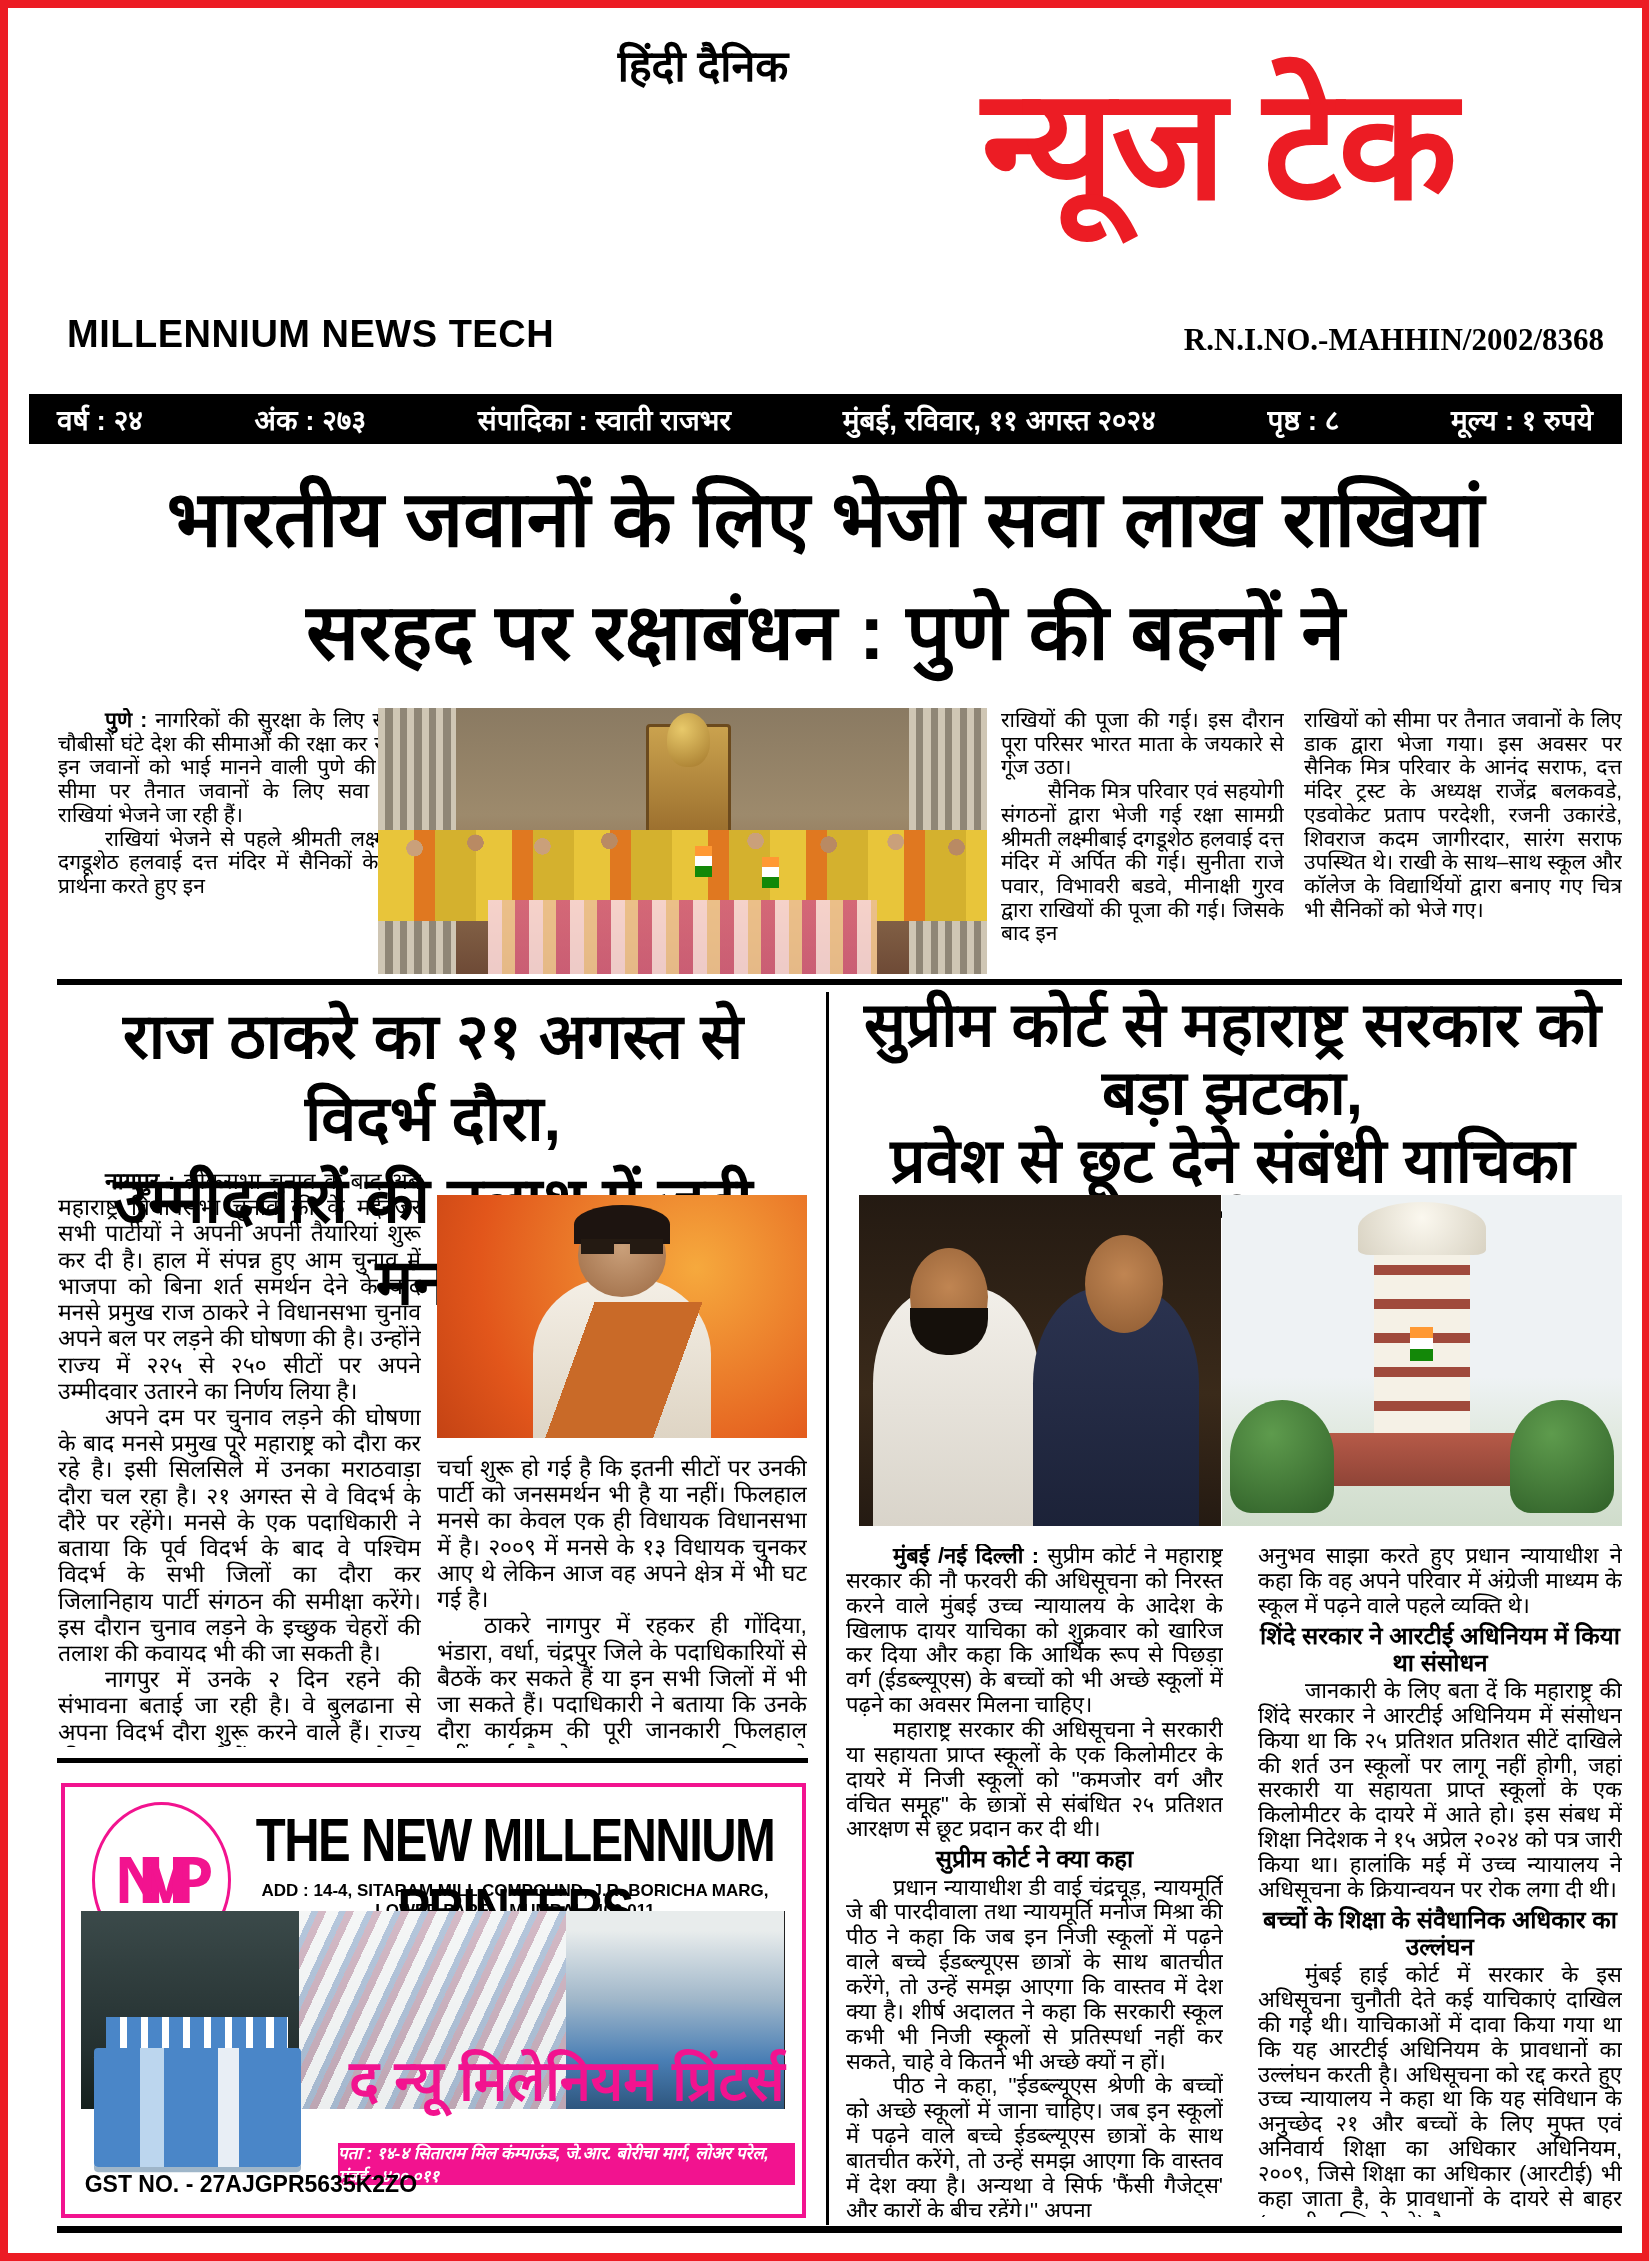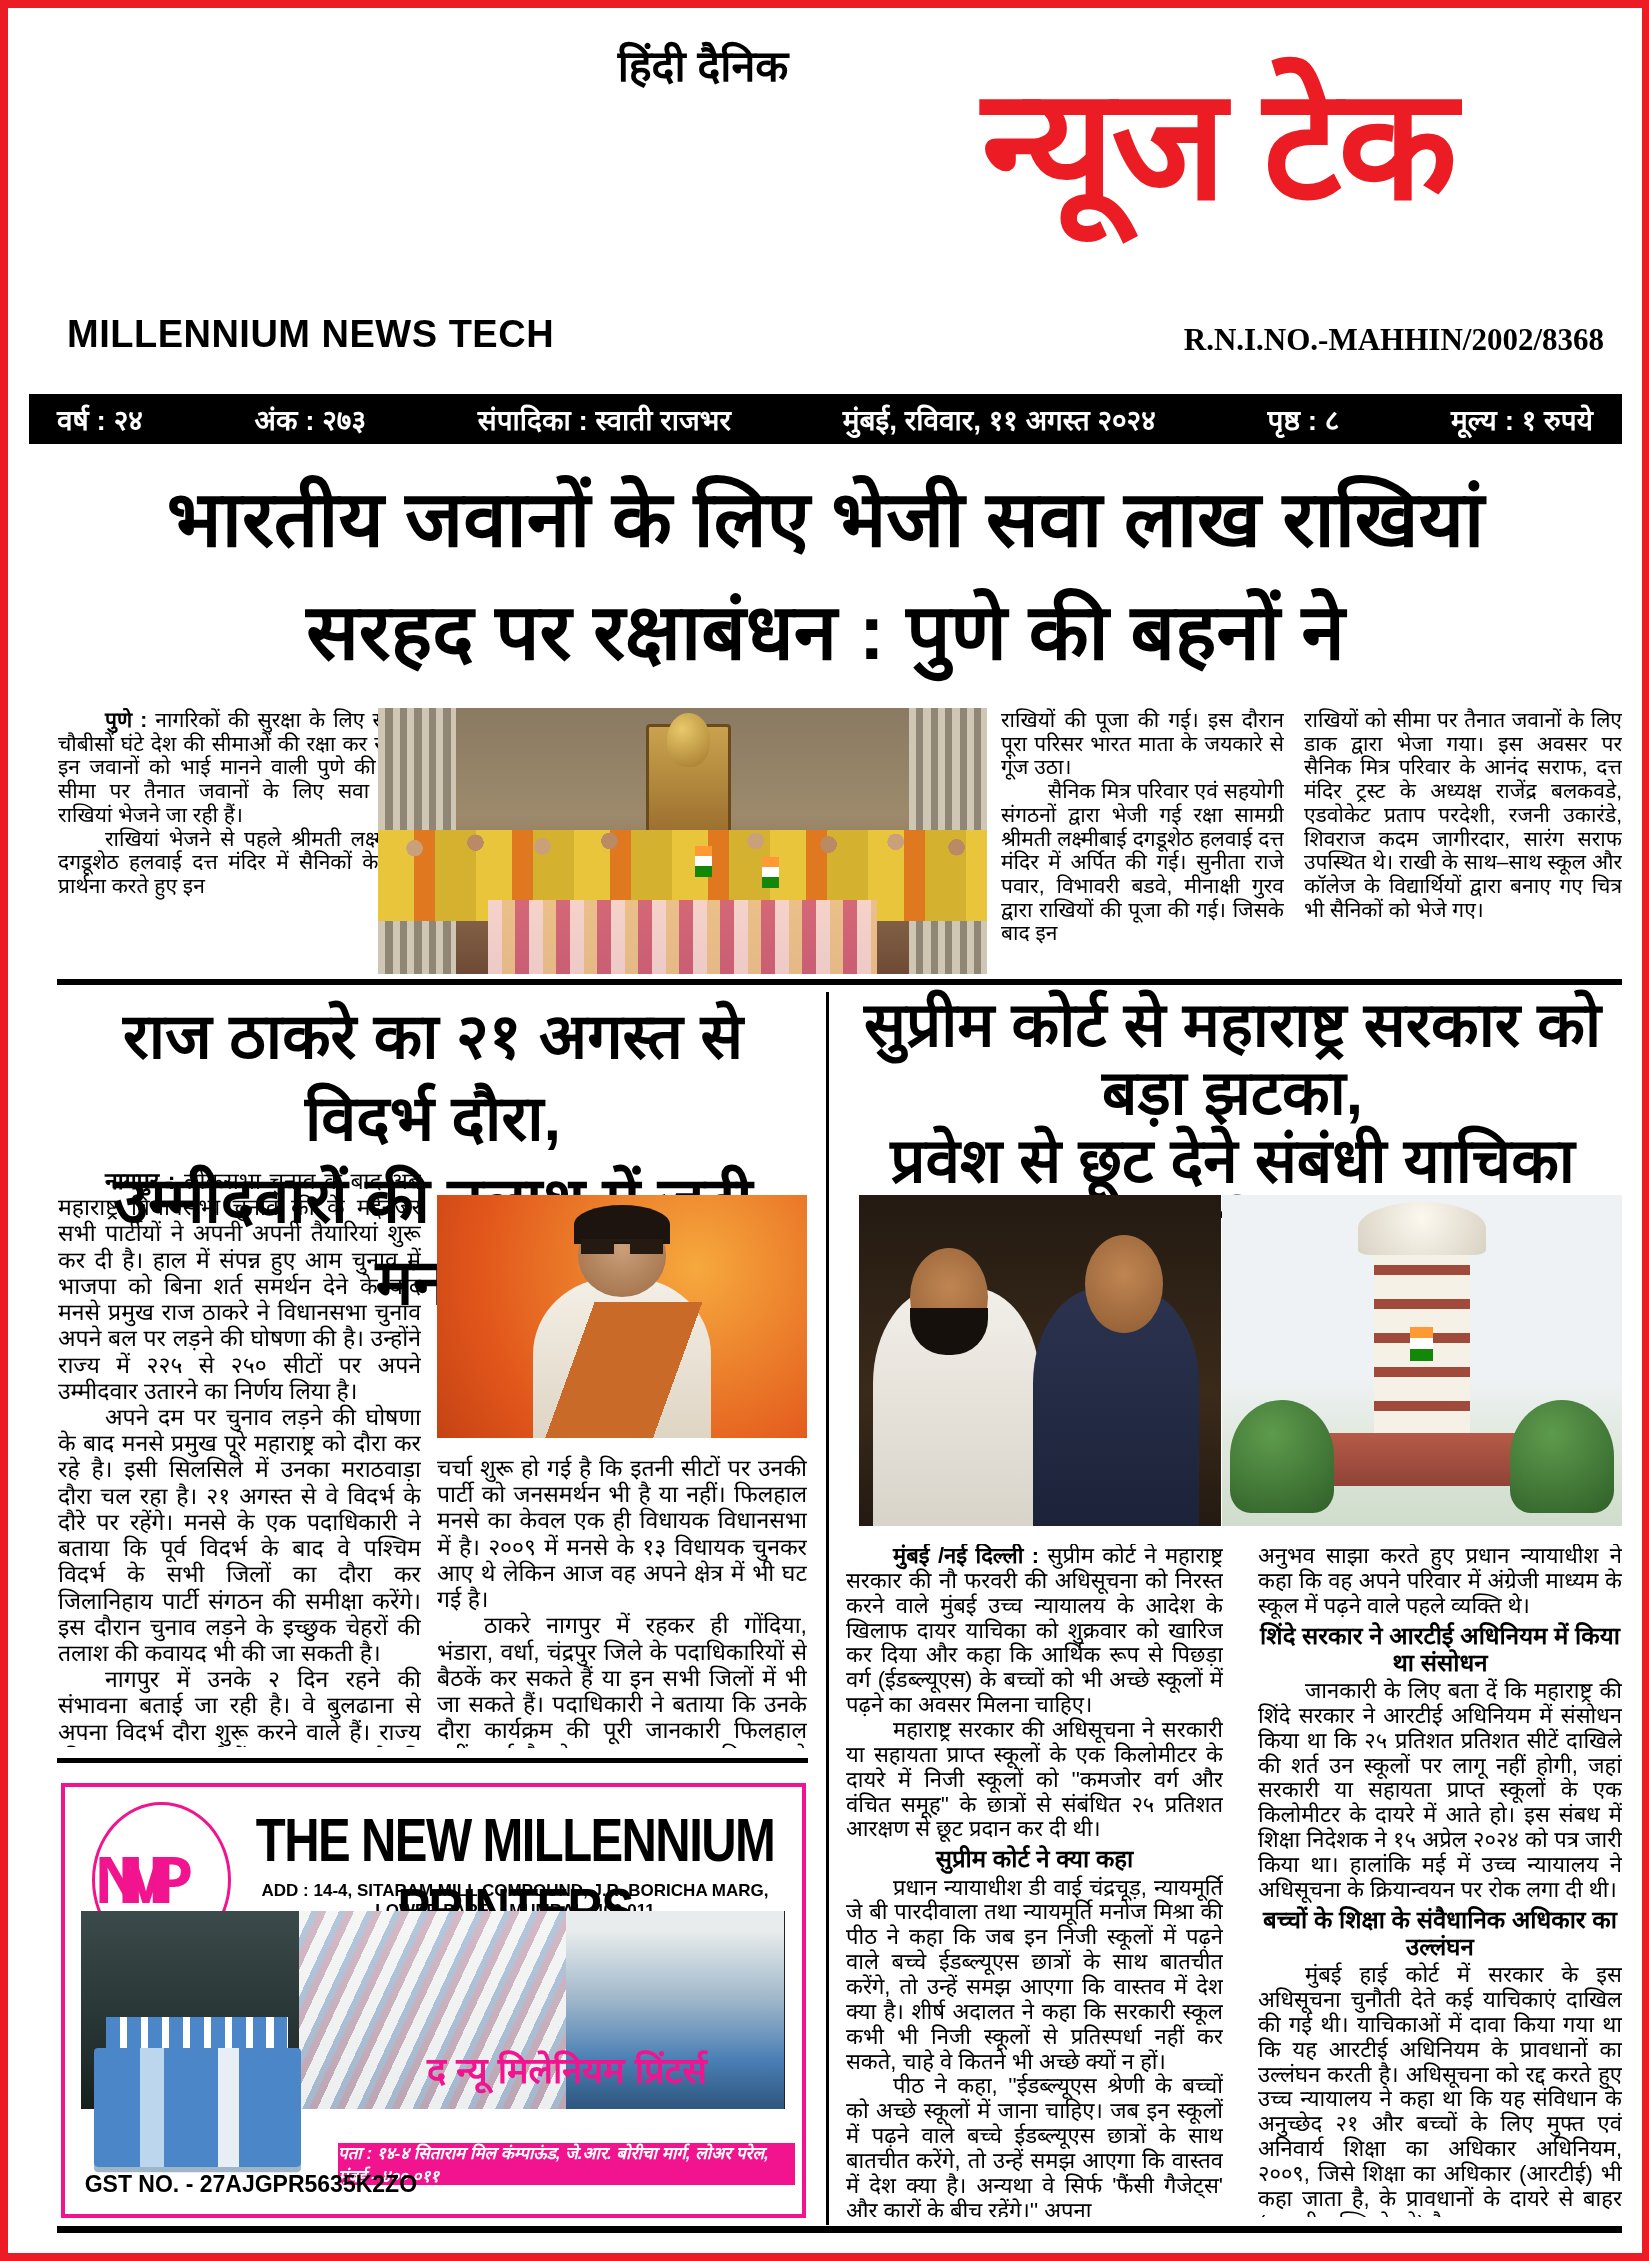--- a/index.html
+++ b/index.html
@@ -119,21 +119,21 @@
   #sc-headline{left:843px;top:991px;width:779px;text-align:center;font-size:62px;
                font-weight:900;line-height:1.1;}
   #sc-colA{left:846px;top:1544px;width:377px;height:673px;overflow:hidden;}
   #sc-colB{left:1258px;top:1544px;width:364px;height:673px;overflow:hidden;}
   .body-sc .subhead{font-size:24px;}
 
   
   #ad{left:61px;top:1783px;width:745px;height:435px;border:4.7px solid #f2138f;box-sizing:border-box;
       background:#fff;}
   #ad-logo{position:absolute;left:27px;top:14.5px;width:113px;height:150px;border:3.6px solid #f2138f;
-      border-radius:50%;display:flex;align-items:center;justify-content:flex-start;color:#f2138f;
+      border-radius:50%;display:flex;align-items:center;justify-content:center;color:#f2138f;
       font-size:67px;font-weight:800;letter-spacing:-0.38em;padding-right:0.3em;}
   #ad-title{position:absolute;left:176px;top:17.6px;width:548px;text-align:center;font-size:49px;
       font-weight:900;letter-spacing:-1.6px;transform:scaleY(1.25);transform-origin:top;}
   #ad-addr-en{position:absolute;left:176px;top:94px;width:548px;text-align:center;font-size:17px;
       font-weight:700;}
   #ad-strip{position:absolute;left:15.5px;top:124px;width:704px;height:198px;background:#222;}
   #ad-strip .panel{position:absolute;top:0;height:100%;}
   #ad-strip .p1{left:0;width:31%;
       background:linear-gradient(180deg,#3b4a4a,#243030 70%,#15201d),
                  radial-gradient(circle at 20% 40%,#7a6a55,transparent 40%);}
@@ -143,21 +143,21 @@
         linear-gradient(180deg,#b9c4c4,#7e8f93);}
   #ad-strip .p3{left:69%;width:31%;
       background:linear-gradient(180deg,#e8ecec 10%,#9fb6c9 45%,#4a7fb5 75%,#2e567e);}
   #ad-machine{position:absolute;left:28.5px;top:261px;width:207px;height:119px;
       background:
         linear-gradient(90deg,#4a86c8 0 22%,#bcd6ee 22% 34%,#4a86c8 34% 60%,#e8eef5 60% 70%,#4a86c8 70% 100%);
       border-radius:4.1px;box-shadow:0 5.2px 0 #9fb6c9;}
   #ad-machine .rail{position:absolute;left:6%;top:-26%;width:88%;height:26%;
       background:repeating-linear-gradient(90deg,#4a86c8 0 13.5px,#fff 13.5px 21px);}
   #ad-brand{position:absolute;left:269px;top:265px;width:466px;text-align:center;color:#f2138f;
-      font-size:36px;font-weight:900;line-height:1.05;}
+      font-size:56px;font-weight:900;line-height:1.05;}
   #ad-addr-hi{position:absolute;left:273px;top:356px;width:457px;height:42px;background:#f2138f;
       color:#fff;display:flex;align-items:center;justify-content:center;font-size:17px;font-weight:700;font-style:italic;}
   #ad-gst{position:absolute;left:19.7px;top:384px;font-size:23px;font-weight:800;}
 </style>
 </head>
 <body>
 
 <div class="page">
   <div class="frame"></div>
 

